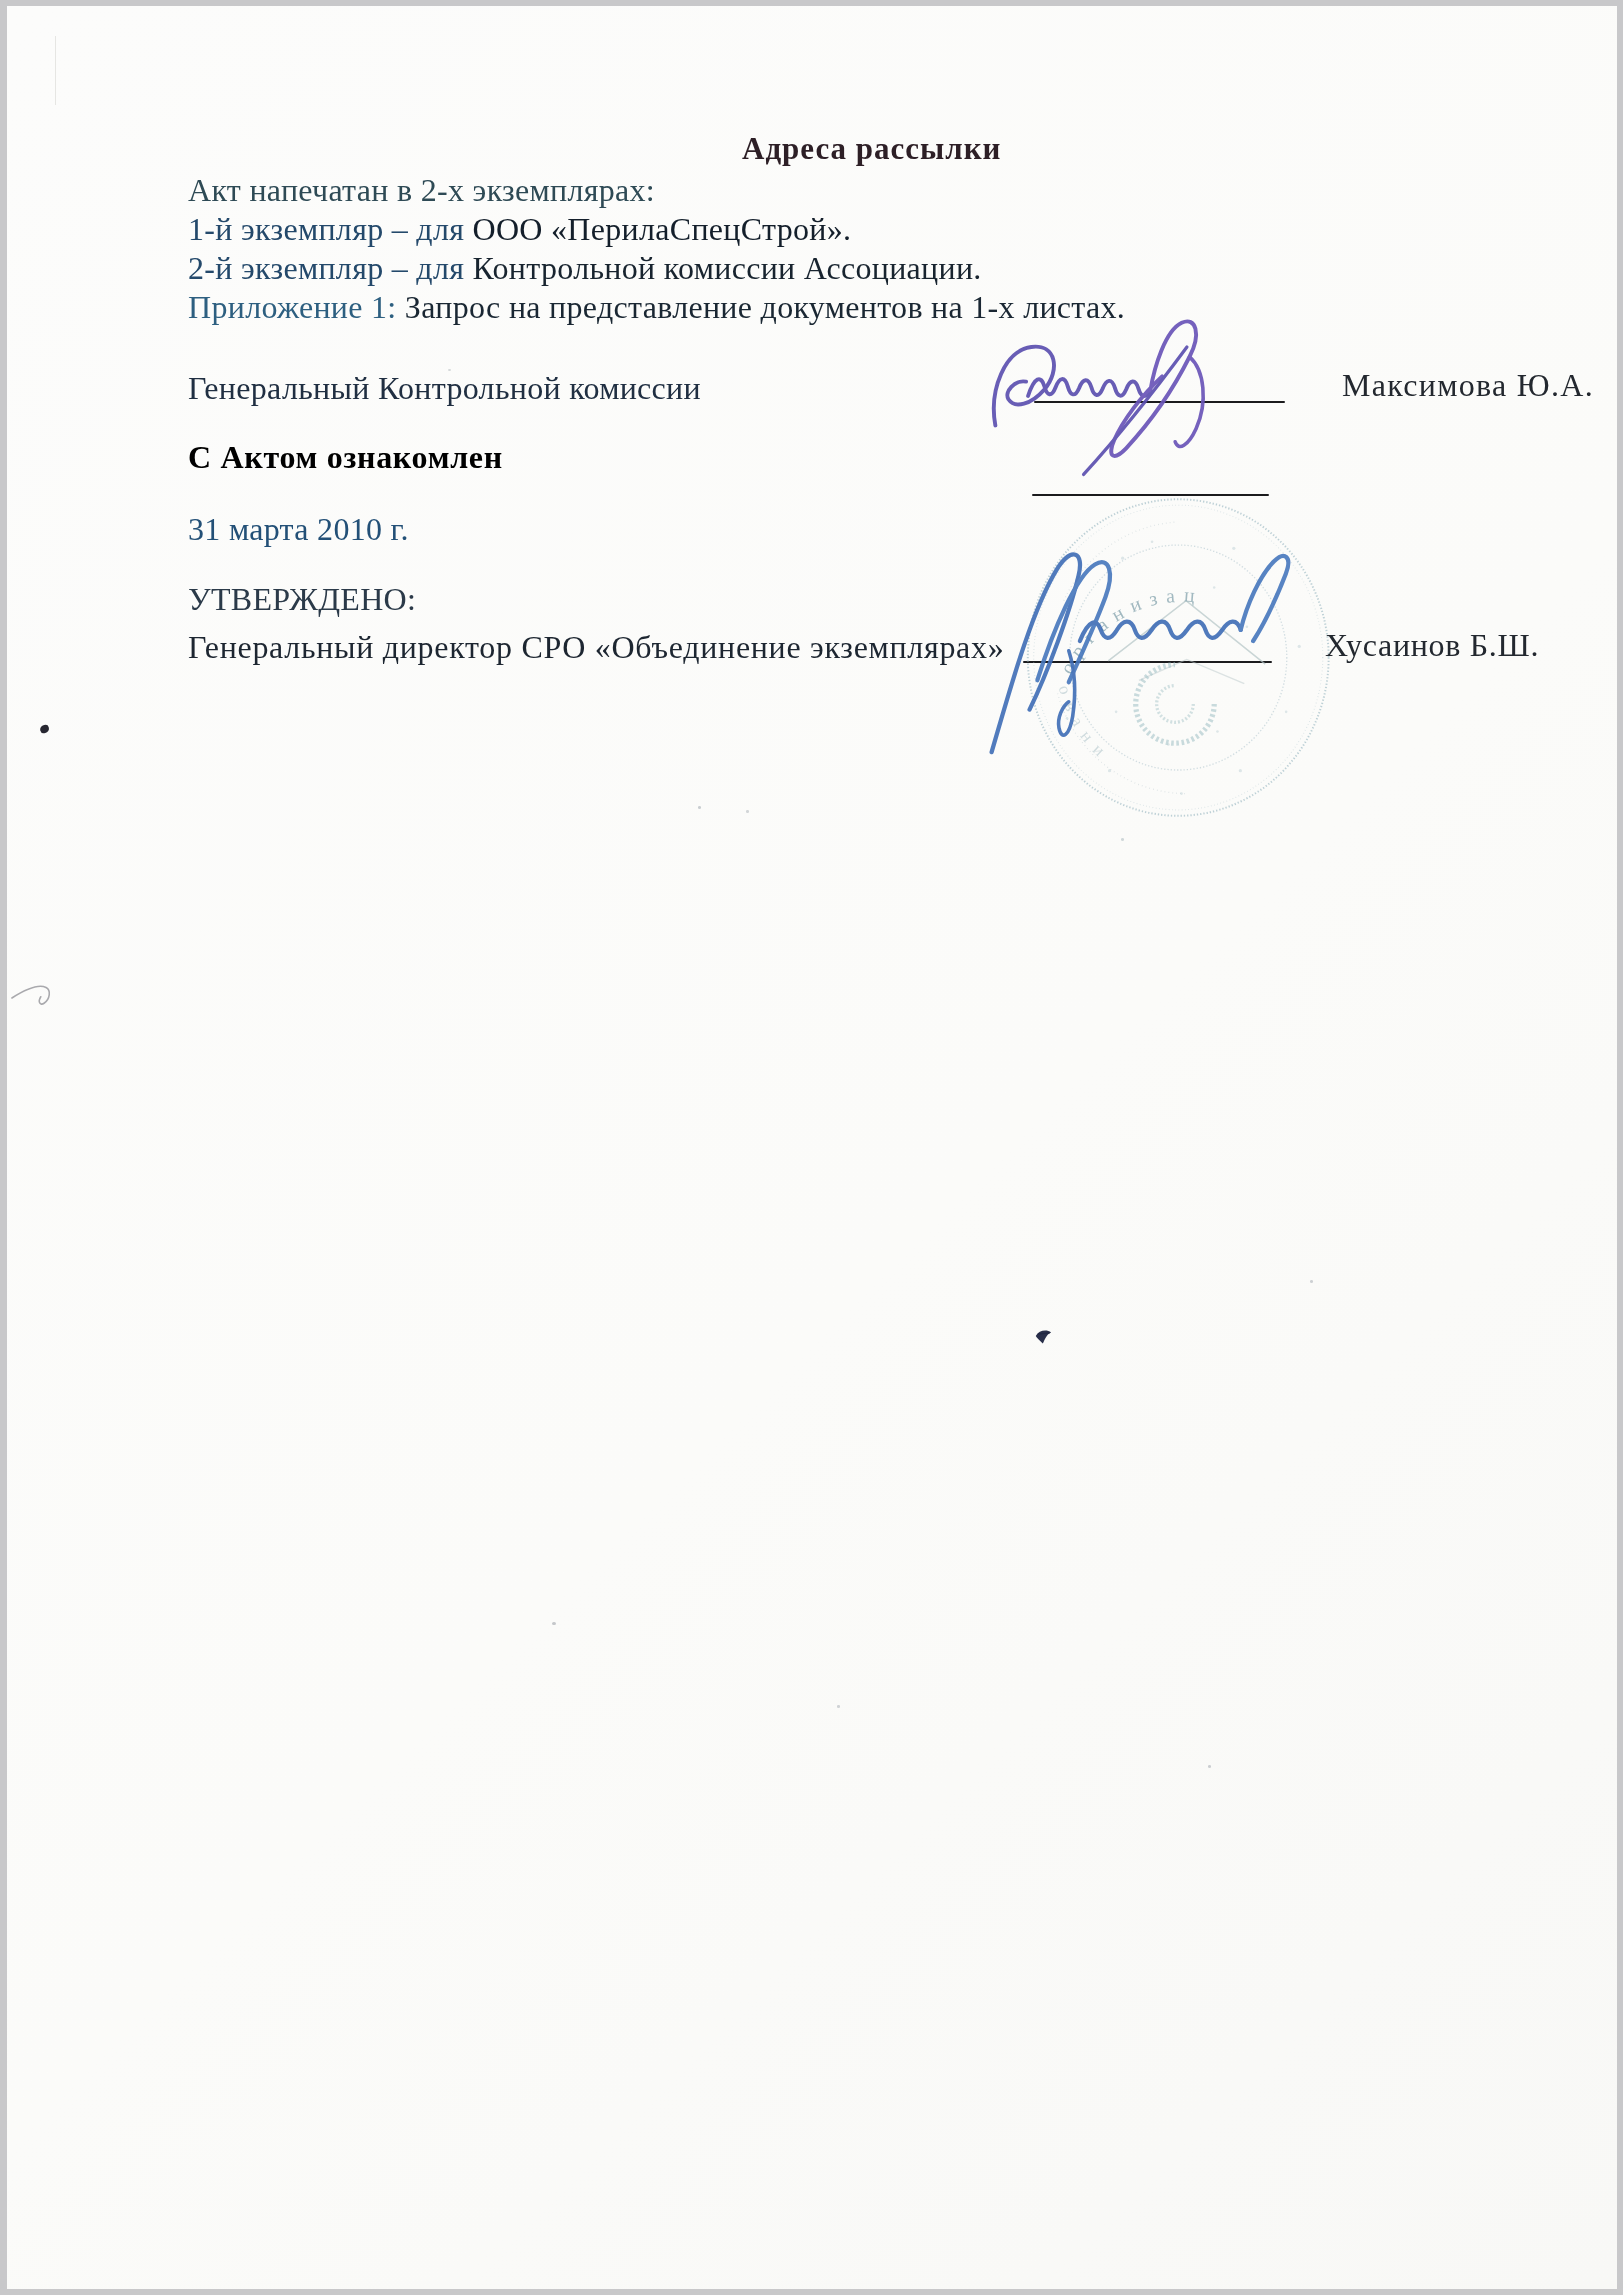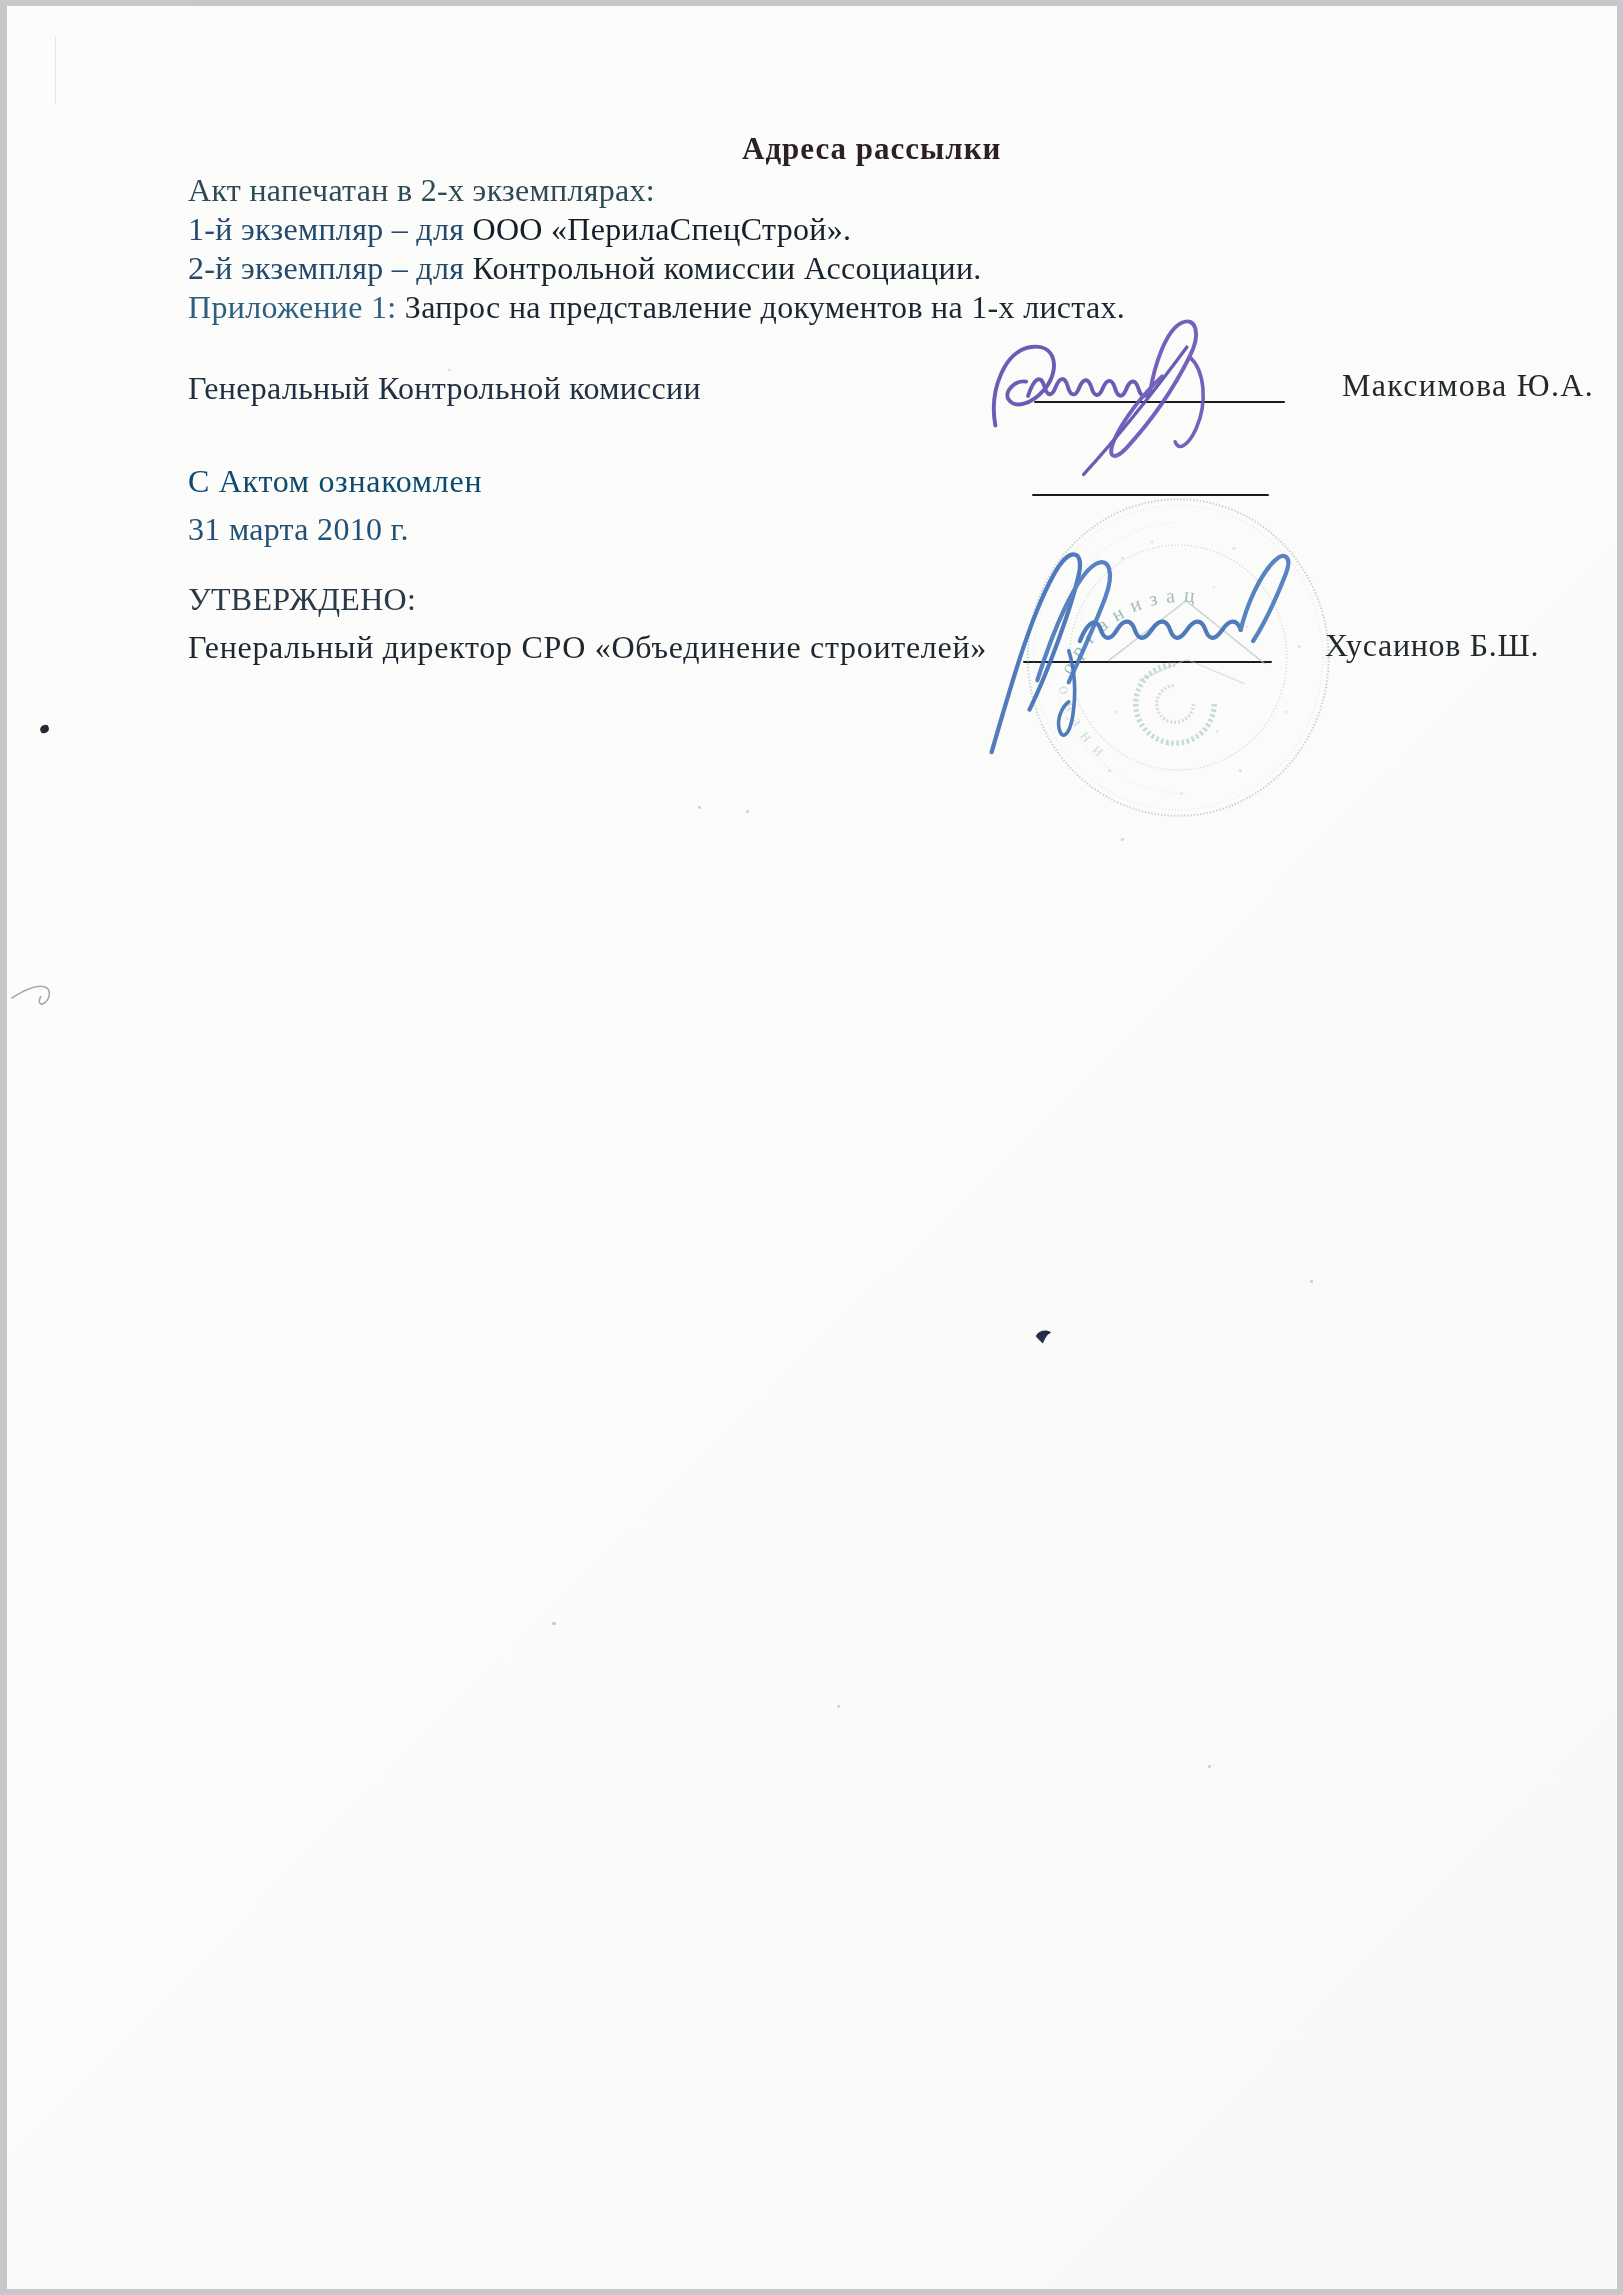--- a/index.html
+++ b/index.html
@@ -61,26 +61,26 @@
   <svg style="left:979px;top:311px;" width="340" height="170" viewBox="0 0 520 260">
     <g fill="none" stroke="#5c50b0" stroke-width="6" stroke-linecap="round" opacity="0.92">
       <path d="M 25 175 C 15 120, 40 60, 80 55 C 118 50, 125 90, 100 120 C 80 143, 55 150, 45 135 C 38 123, 55 105, 72 108"></path>
       <path d="M 75 130 C 85 100 95 98 100 115 C 104 130 111 132 117 117 C 123 101 131 99 136 116 C 140 130 147 132 153 118 C 159 103 167 101 172 117 C 176 131 183 133 189 119 C 195 104 203 102 208 118 C 212 132 219 134 225 120 C 231 105 239 103 244 119 C 248 132 255 134 262 122"></path>
       <path d="M 262 122 C 268 85, 285 30, 310 18 C 332 8, 340 35, 322 70 C 298 118, 262 170, 225 210 C 205 231, 196 222, 207 197 C 220 167, 248 130, 280 100" stroke="#6a55b8"></path>
       <path d="M 160 250 C 210 195, 270 120, 318 55" stroke-width="5"></path>
       <path d="M 322 70 C 345 90, 350 140, 332 180 C 320 206, 305 215, 300 200" stroke="#6a55b8" stroke-width="5.5"></path>
     </g>
   </svg>
 
-  <div class="t body-line" style="left:166px;top:465px;color:#0c4a6e;letter-spacing:0.7px;">С Актом ознакомлен</div>
+  <div class="t body-line" style="left:166px;top:441px;color:#000000;letter-spacing:0.7px;font-weight:bold;">С Актом ознакомлен</div>
   <div class="sig-line" style="left:1032px;top:494px;width:237px;"></div>
   <div class="t body-line" style="left:166px;top:513px;color:#235077;">31 марта 2010 г.</div>
 
   <div class="t body-line" style="left:166px;top:583px;color:#2b3a49;">УТВЕРЖДЕНО:</div>
-  <div class="t body-line" style="left:166px;top:631px;color:#1d2631;letter-spacing:0.7px;">Генеральный директор СРО «Объединение строителей»</div>
+  <div class="t body-line" style="left:166px;top:631px;color:#1d2631;letter-spacing:0.7px;">Генеральный директор СРО «Объединение экземплярах»</div>
   <div class="sig-line" style="left:1023px;top:661px;width:249px;"></div>
   <div class="t body-line" style="left:1303px;top:629px;color:#23282f;letter-spacing:0.7px;">Хусаинов Б.Ш.</div>
 
   <svg style="left:1018px;top:496px;" width="327" height="327" viewBox="0 0 500 500">
     <g fill="none" stroke="#aec5cd">
       <ellipse cx="245" cy="247" rx="230" ry="242" stroke-width="3" stroke-dasharray="2 3" opacity="0.8"></ellipse>
       <ellipse cx="245" cy="247" rx="221" ry="233" stroke-width="1.6" stroke-dasharray="1 4" opacity="0.5"></ellipse>
       <ellipse cx="245" cy="247" rx="166" ry="172" stroke-width="2" stroke-dasharray="2 3" opacity="0.55"></ellipse>
       <path d="M 138 252 L 257 160 L 378 257" stroke="#b4c4c6" stroke-width="2.4" opacity="0.7"></path>
       <path d="M 185 282 L 258 250 L 346 287" stroke="#bccacb" stroke-width="2" opacity="0.5"></path>

